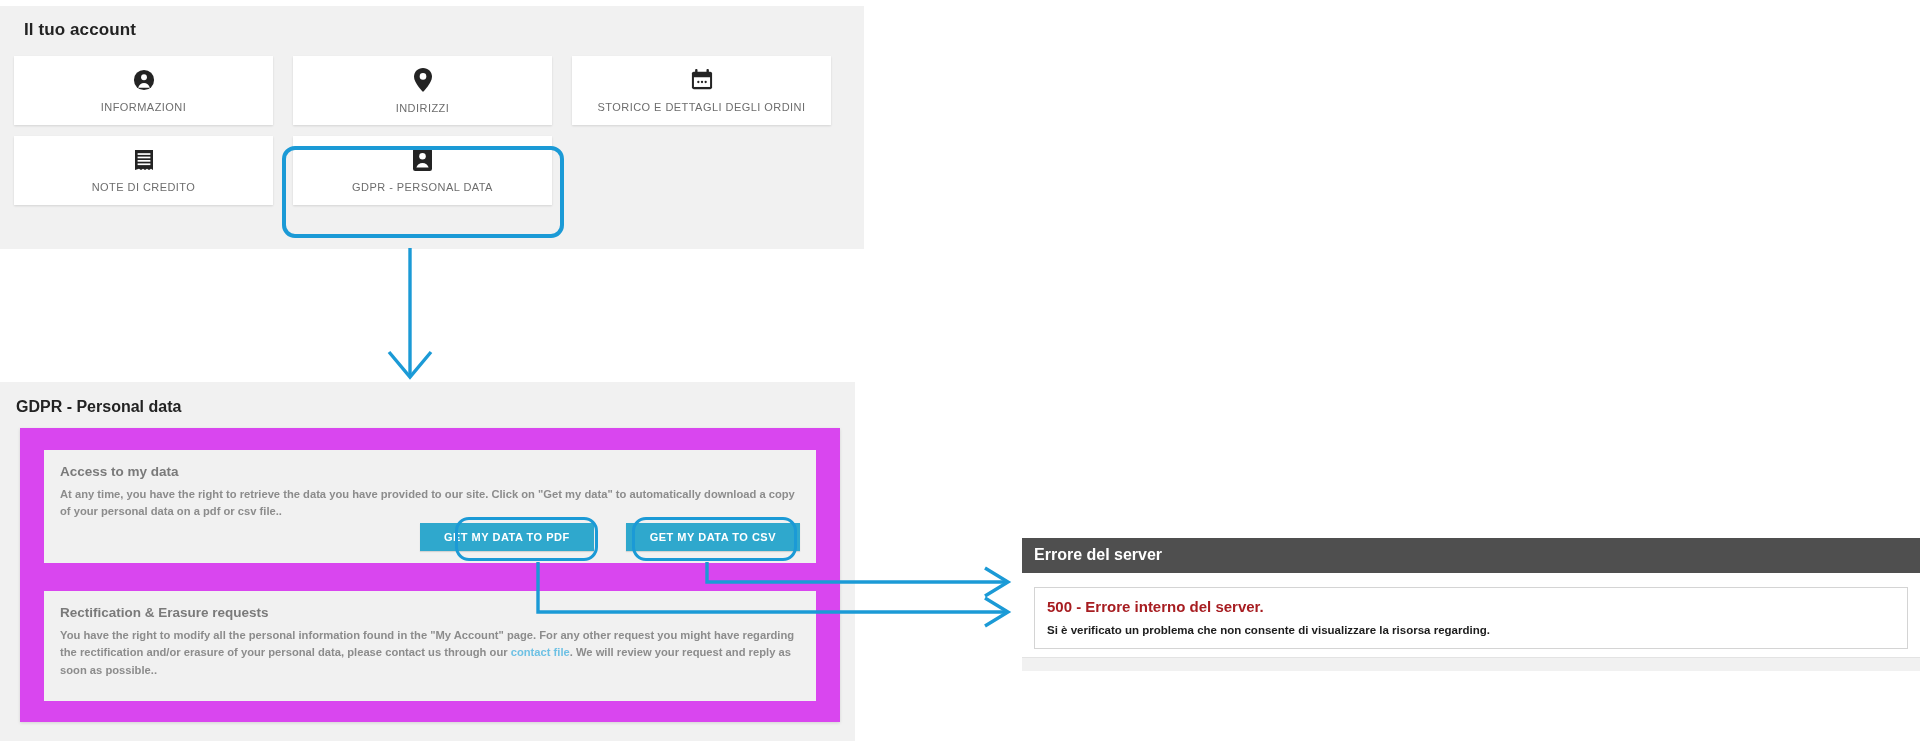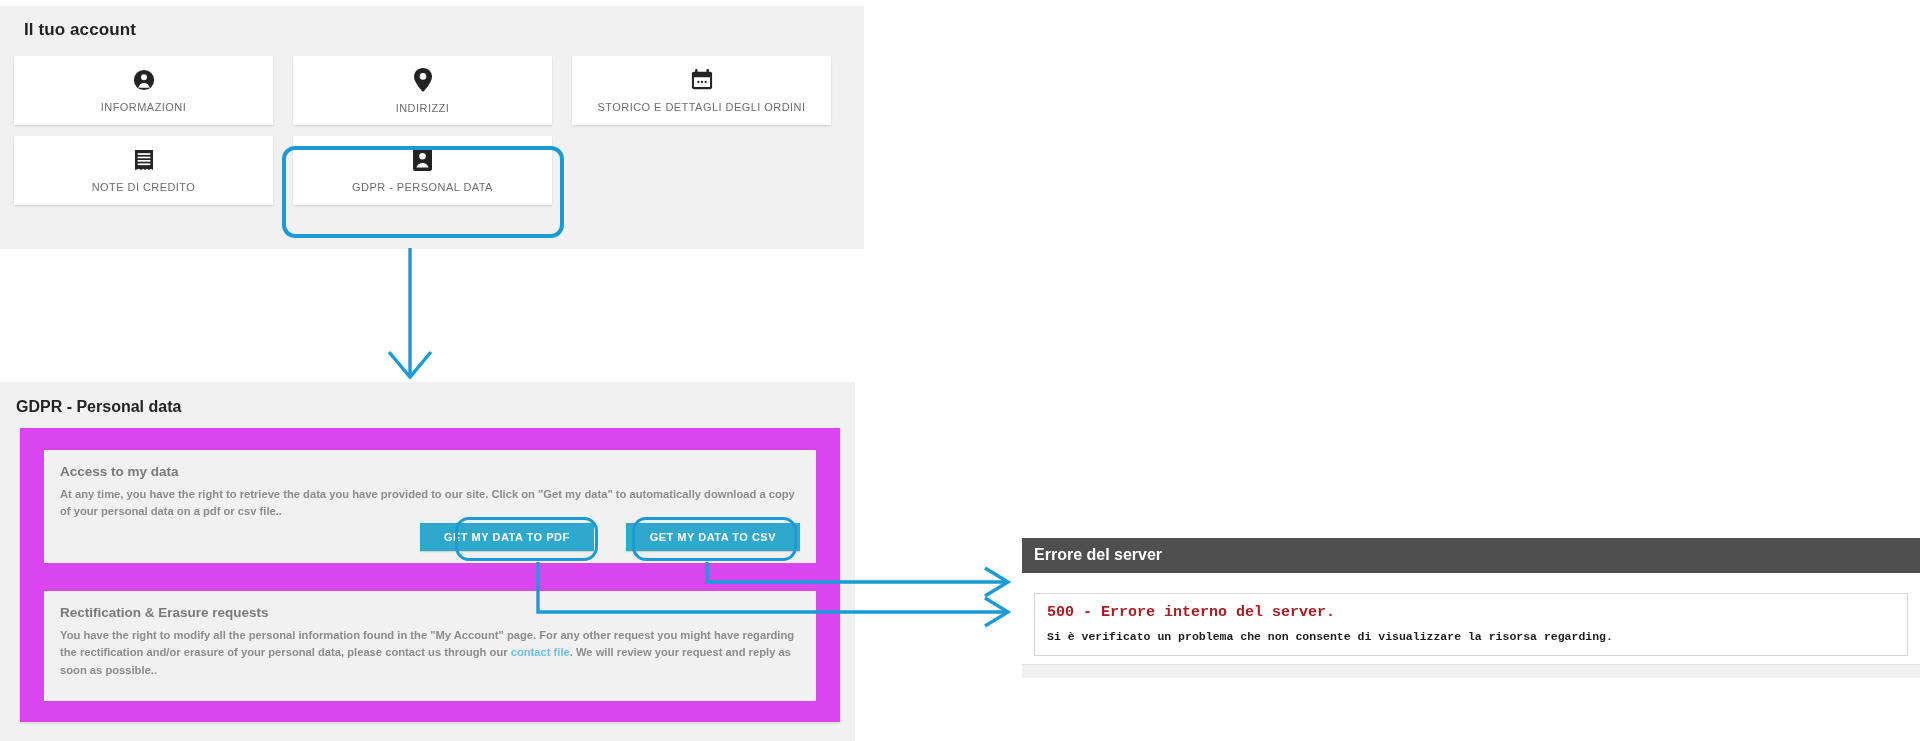--- a/index.html
+++ b/index.html
@@ -198,23 +198,22 @@
     background: #4f4f4f;
     color: #ffffff;
     font-size: 16px;
     font-weight: bold;
     padding: 8px 0 9px 12px;
     box-sizing: border-box;
     border-top: 1px solid #ffffff;
   }
   #server-error-body {
     background: #ffffff;
-    padding: 20px 12px 8px 12px;
-    box-sizing: border-box;
-    font-family: Liberation Mono, monospace;
+    padding: 14px 12px 8px 12px;
+    box-sizing: border-box;
   }
   #server-error-box {
     border: 1px solid #d4d4d4;
     border-left: 1px solid #d4d4d4;
     padding: 10px 12px 12px 12px;
     box-sizing: border-box;
     background: #ffffff;
   }
   #server-error-title {
     color: #a71d21;

